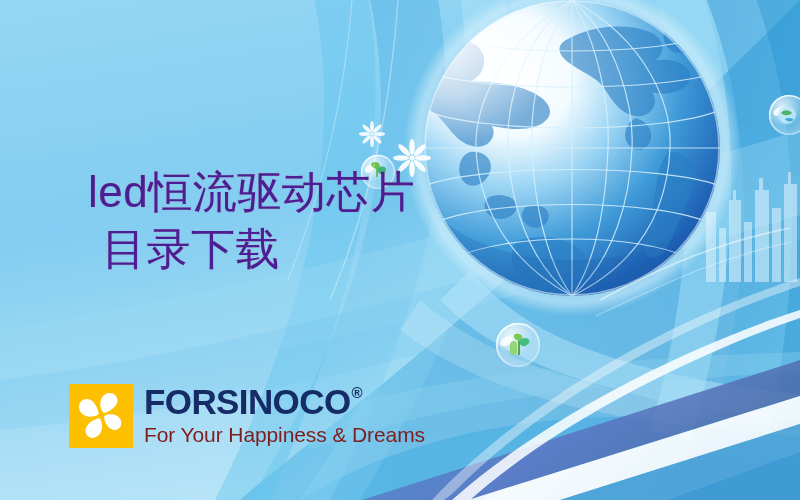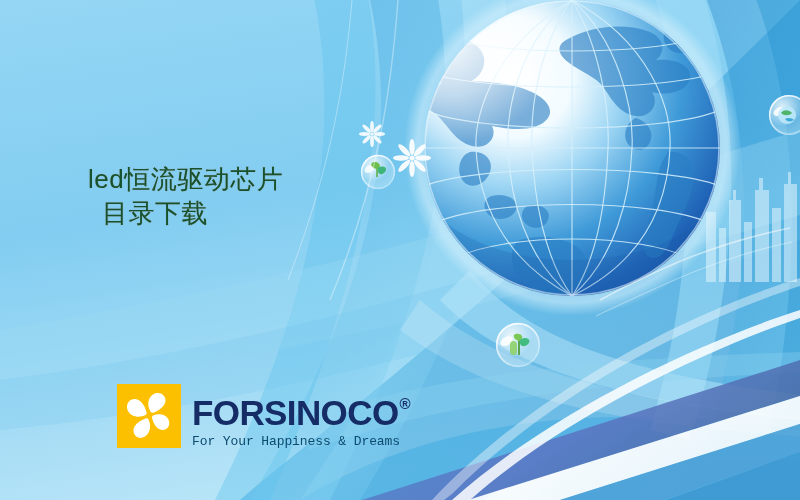--- a/index.html
+++ b/index.html
@@ -27,42 +27,41 @@
     height: 500px;
   }
 
   
   .headline {
     position: absolute;
     left: 88px;
     top: 163px;
     z-index: 40;
     line-height: 1.30;
-    color: #14532d;
-    font-size: 26px;
+    color: #4c1d95;
+    font-size: 44px;
     letter-spacing: 0.5px;
     text-shadow: 0 0 1px rgba(255,60,0,.35);
     white-space: nowrap;
   }
   .headline-line-1 { display: block; }
   .headline-line-2 {
     display: block;
     padding-left: 14px;
     margin-top: 0;
   }
 
   
   .logo {
     position: absolute;
     left: 69px;
     top: 384px;
     z-index: 40;
     display: flex;
-    align-items: flex-end;
-    margin-left: 48px;
+    align-items: flex-start;
   }
   .logo-mark {
     width: 64px;
     height: 64px;
     background: #fcc000;
     flex: 0 0 auto;
     display: block;
   }
   .logo-text {
     margin-left: 11px;
@@ -81,26 +80,26 @@
     font-family: "Liberation Sans", "DejaVu Sans", sans-serif;
   }
   .logo-reg {
     font-size: 15px;
     line-height: 1;
     margin-top: 1px;
     margin-left: 1px;
     font-weight: bold;
   }
   .logo-tagline {
-    color: #0c4a6e;
-    font-size: 13px;
+    color: #7f1d1d;
+    font-size: 21px;
     letter-spacing: -0.1px;
     line-height: 1;
     margin-top: 5px;
-    font-family: Liberation Mono, monospace;
+    font-family: Liberation Sans, sans-serif;
   }
 </style>
 </head>
 <body>
 
 <div class="banner">
 
   <svg class="layer" viewBox="0 0 800 500" width="800" height="500" xmlns="http://www.w3.org/2000/svg" aria-hidden="true">
     <defs>
       <linearGradient id="gBase" x1="0" y1="0" x2="0.25" y2="1">

